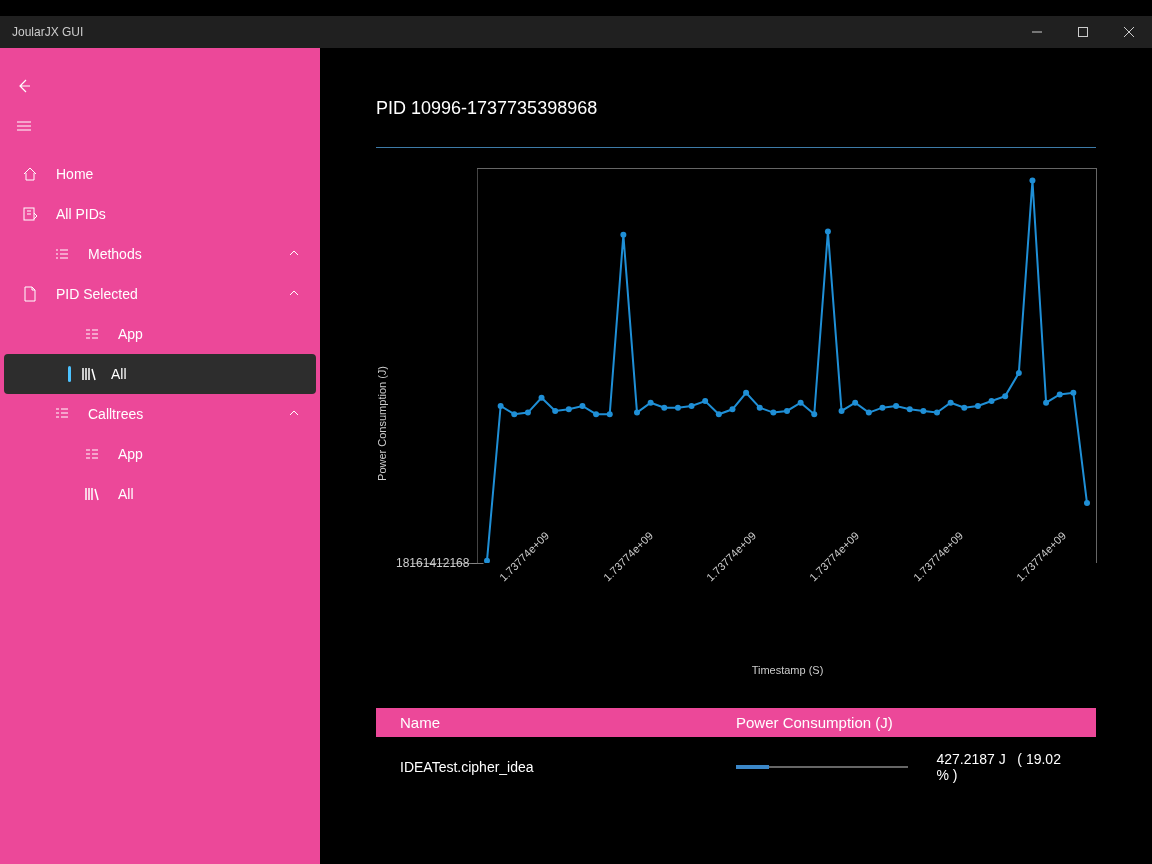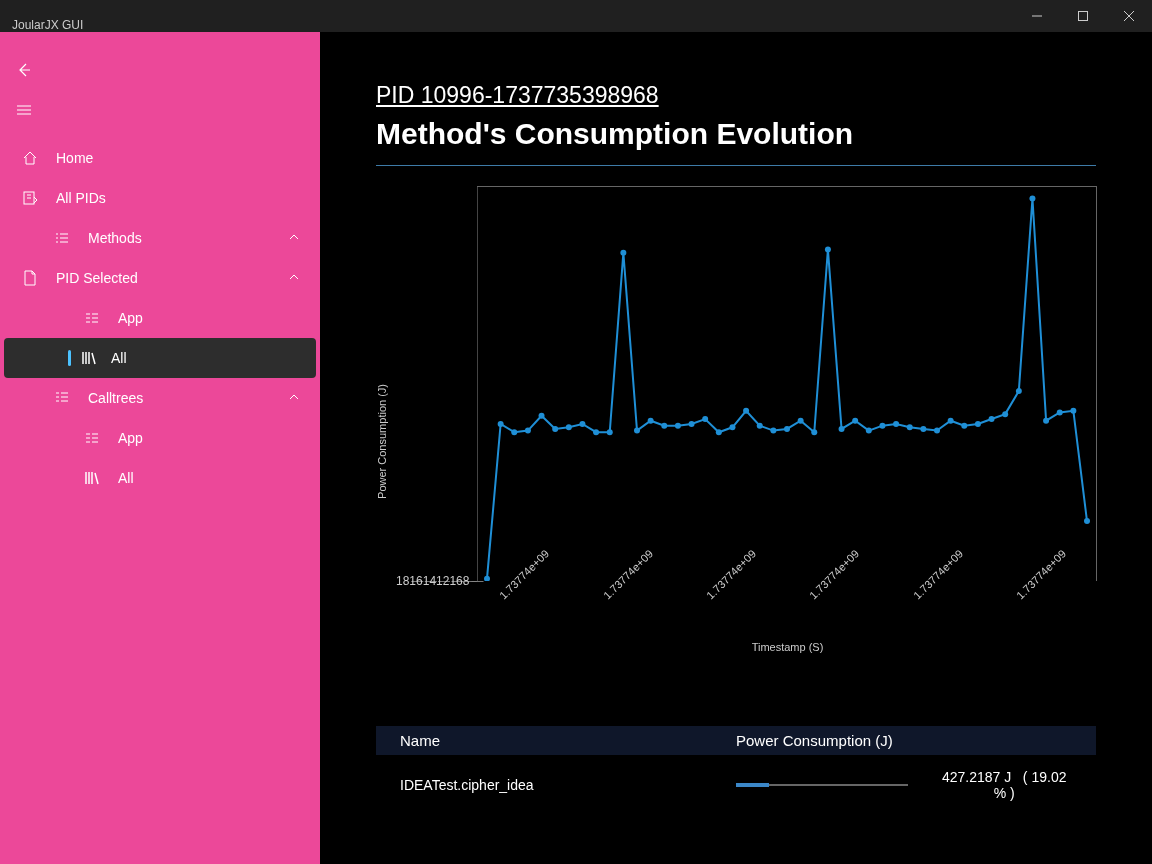--- a/index.html
+++ b/index.html
@@ -1,53 +1,53 @@
 <!DOCTYPE html>
 <html><head>
 <meta charset="utf-8">
 <style>
 * { margin: 0; padding: 0; box-sizing: border-box; font-family: "Segoe UI", sans-serif; }
 body { background: #000; color: #fff; width: 1152px; height: 864px; overflow: hidden; }
-.titlebar { height: 32px; background: #202020; display: flex; align-items: flex-end; padding-left: 12px; }
+.titlebar { height: 32px; background: #202020; display: flex; align-items: center; padding-left: 12px; margin-top: 16px; }
 .titlebar-title { font-size: 12px; color: #ccc; }
 .win-controls { margin-left: auto; display: flex; }
 .win-btn { width: 46px; height: 32px; display: flex; align-items: center; justify-content: center; color: #ccc; }
 .win-btn svg { width: 10px; height: 10px; }
 .app-body { display: flex; height: 832px; }
 .sidebar { width: 320px; background: #ec4899; padding-top: 20px; }
 .sidebar-top { padding-left: 16px; margin-bottom: 10px; }
 .back-btn, .ham-btn { width: 40px; height: 36px; display: flex; align-items: center; color: #fff; }
 .nav-item { display: flex; align-items: center; height: 40px; padding-left: 16px; font-size: 14px; cursor: pointer; border-radius: 4px; margin: 0 4px; }
 .nav-item.active { background: #2d2d2d; }
 .nav-item .indicator { width: 3px; height: 16px; background: #4cc2ff; border-radius: 2px; margin-right: 8px; }
 .nav-item .icon { width: 20px; margin-right: 16px; display: flex; align-items: center; justify-content: center; }
 .nav-item.level1 { padding-left: 48px; }
 .nav-item.level2 { padding-left: 78px; }
 .nav-item .chev { margin-left: auto; margin-right: 16px; }
 .main { flex: 1; padding: 50px 56px 20px 56px; overflow: auto; }
-.pid-line { font-size: 23px; font-weight: 400; margin-bottom: 8px; text-decoration: underline; }
+.pid-line { font-size: 18px; font-weight: 400; margin-bottom: 28px; }
 .page-title { font-size: 30px; font-weight: 600; margin-bottom: 14px; }
 .hr { height: 1px; background: #3e7ba8; margin-bottom: 20px; }
 .chart-area { display: flex; height: 510px; }
 .yaxis-label { writing-mode: vertical-rl; transform: rotate(180deg); font-size: 11px; color: #ccc; align-self: center; margin-right: 8px; }
 .yaxis-ticks { display: flex; flex-direction: row; justify-content: space-between; padding: 6px 8px 110px 0; font-size: 12px; color: #ccc; align-items: flex-end; }
 .yaxis-ticks div { height: 12px; position: relative; }
 .yaxis-ticks div::after { content: "—"; position: absolute; right: -14px; color: #888; }
 .chart-box { position: relative; }
 .plot { border-top: 1px solid #666; border-right: 1px solid #666; }
 .xaxis-ticks { display: flex; padding-left: 0; margin-top: 8px; }
 .xaxis-ticks div { flex: 1; font-size: 11px; color: #ccc; transform: rotate(-45deg); white-space: nowrap; transform-origin: left top; margin-left: 20px; }
-.xaxis-label { text-align: center; font-size: 11px; color: #ccc; margin-top: 36px; }
+.xaxis-label { text-align: center; font-size: 11px; color: #ccc; margin-top: 77px; }
 .table { margin-top: 30px; }
-.thead { background: #0f172a; display: flex; padding: 6px 24px; font-size: 15px; }
+.thead { background: #ec4899; display: flex; padding: 6px 24px; font-size: 15px; }
 .thead .c1 { flex: 1; }
 .thead .c2 { flex: 1; text-align: left; }
 .trow { display: flex; align-items: center; padding: 14px 24px; font-size: 14px; }
 .trow .c1 { flex: 1; }
-.trow .c2 { flex: 1; display: flex; align-items: center; gap: 28px; text-align: center; }
+.trow .c2 { flex: 1; display: flex; align-items: center; gap: 28px; }
 .bar-outer { width: 190px; height: 2px; background: #666; position: relative; }
 .bar-inner { position: absolute; left: 0; top: -1px; height: 4px; background: #3b87c8; }
 .val-txt { margin-left: auto; font-size: 14px; }
 </style>
 </head>
 <body>
 
 <div class="titlebar">
   <span class="titlebar-title">JoularJX GUI</span>
   <div class="win-controls">
@@ -204,21 +204,20 @@
             <line x1="8" y1="2" x2="8" y2="14" stroke="#fff" stroke-width="1.5"></line>
             <line x1="11" y1="3" x2="14" y2="14" stroke="#fff" stroke-width="1.5"></line>
           </svg>
         </span>
       <span>All</span>
     </div>
   </div>
 
   <div class="main">
     <div class="pid-line">PID 10996-1737735398968</div>
-    <div class="page-title">Method's Consumption Evolution</div>
     <div class="hr"></div>
 
     <div class="chart-area">
       <div class="yaxis-label">Power Consumption (J)</div>
       <div class="yaxis-ticks" id="yticks">
           <div>18</div>
           <div>16</div>
           <div>14</div>
           <div>12</div>
           <div>16</div>

